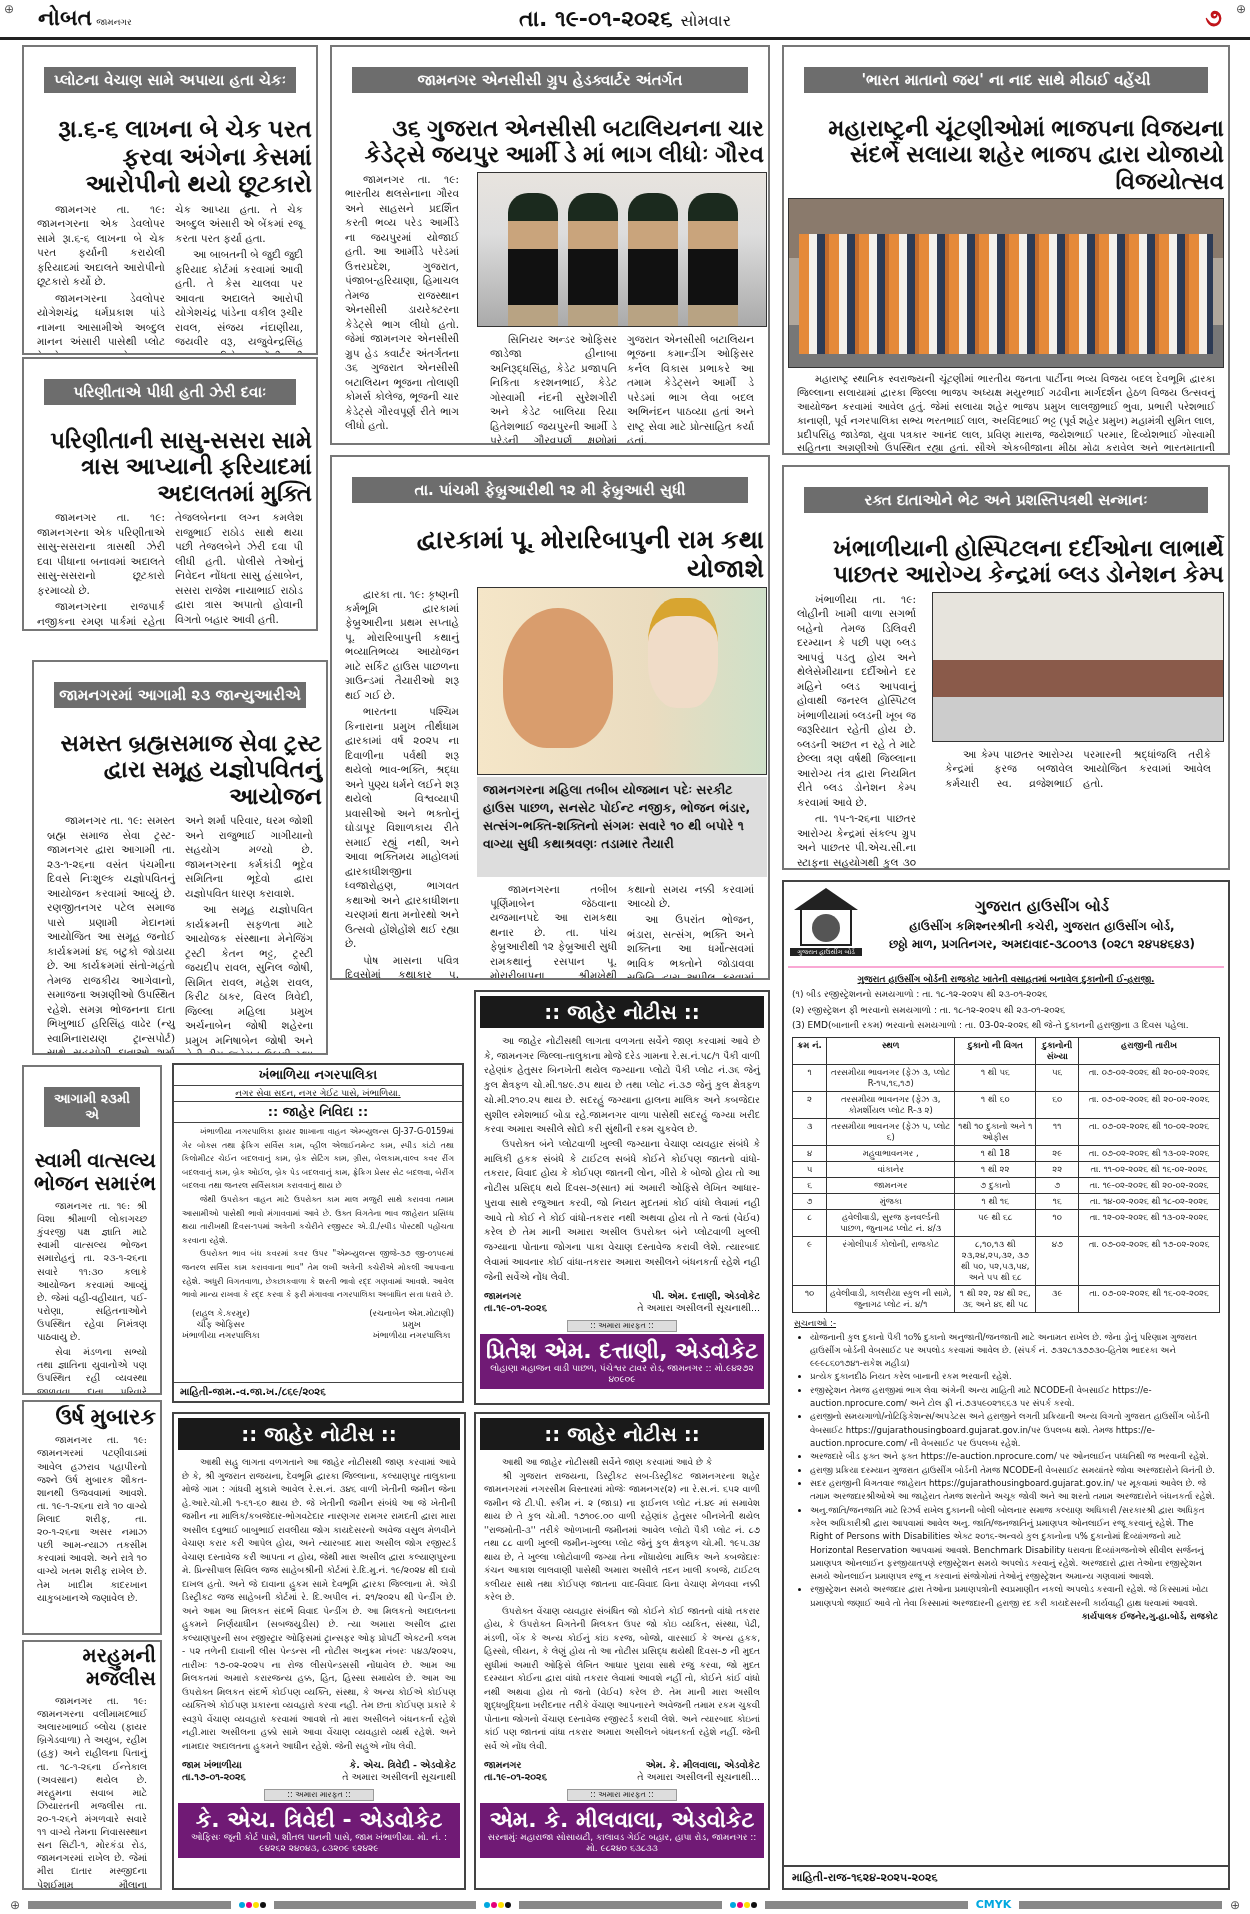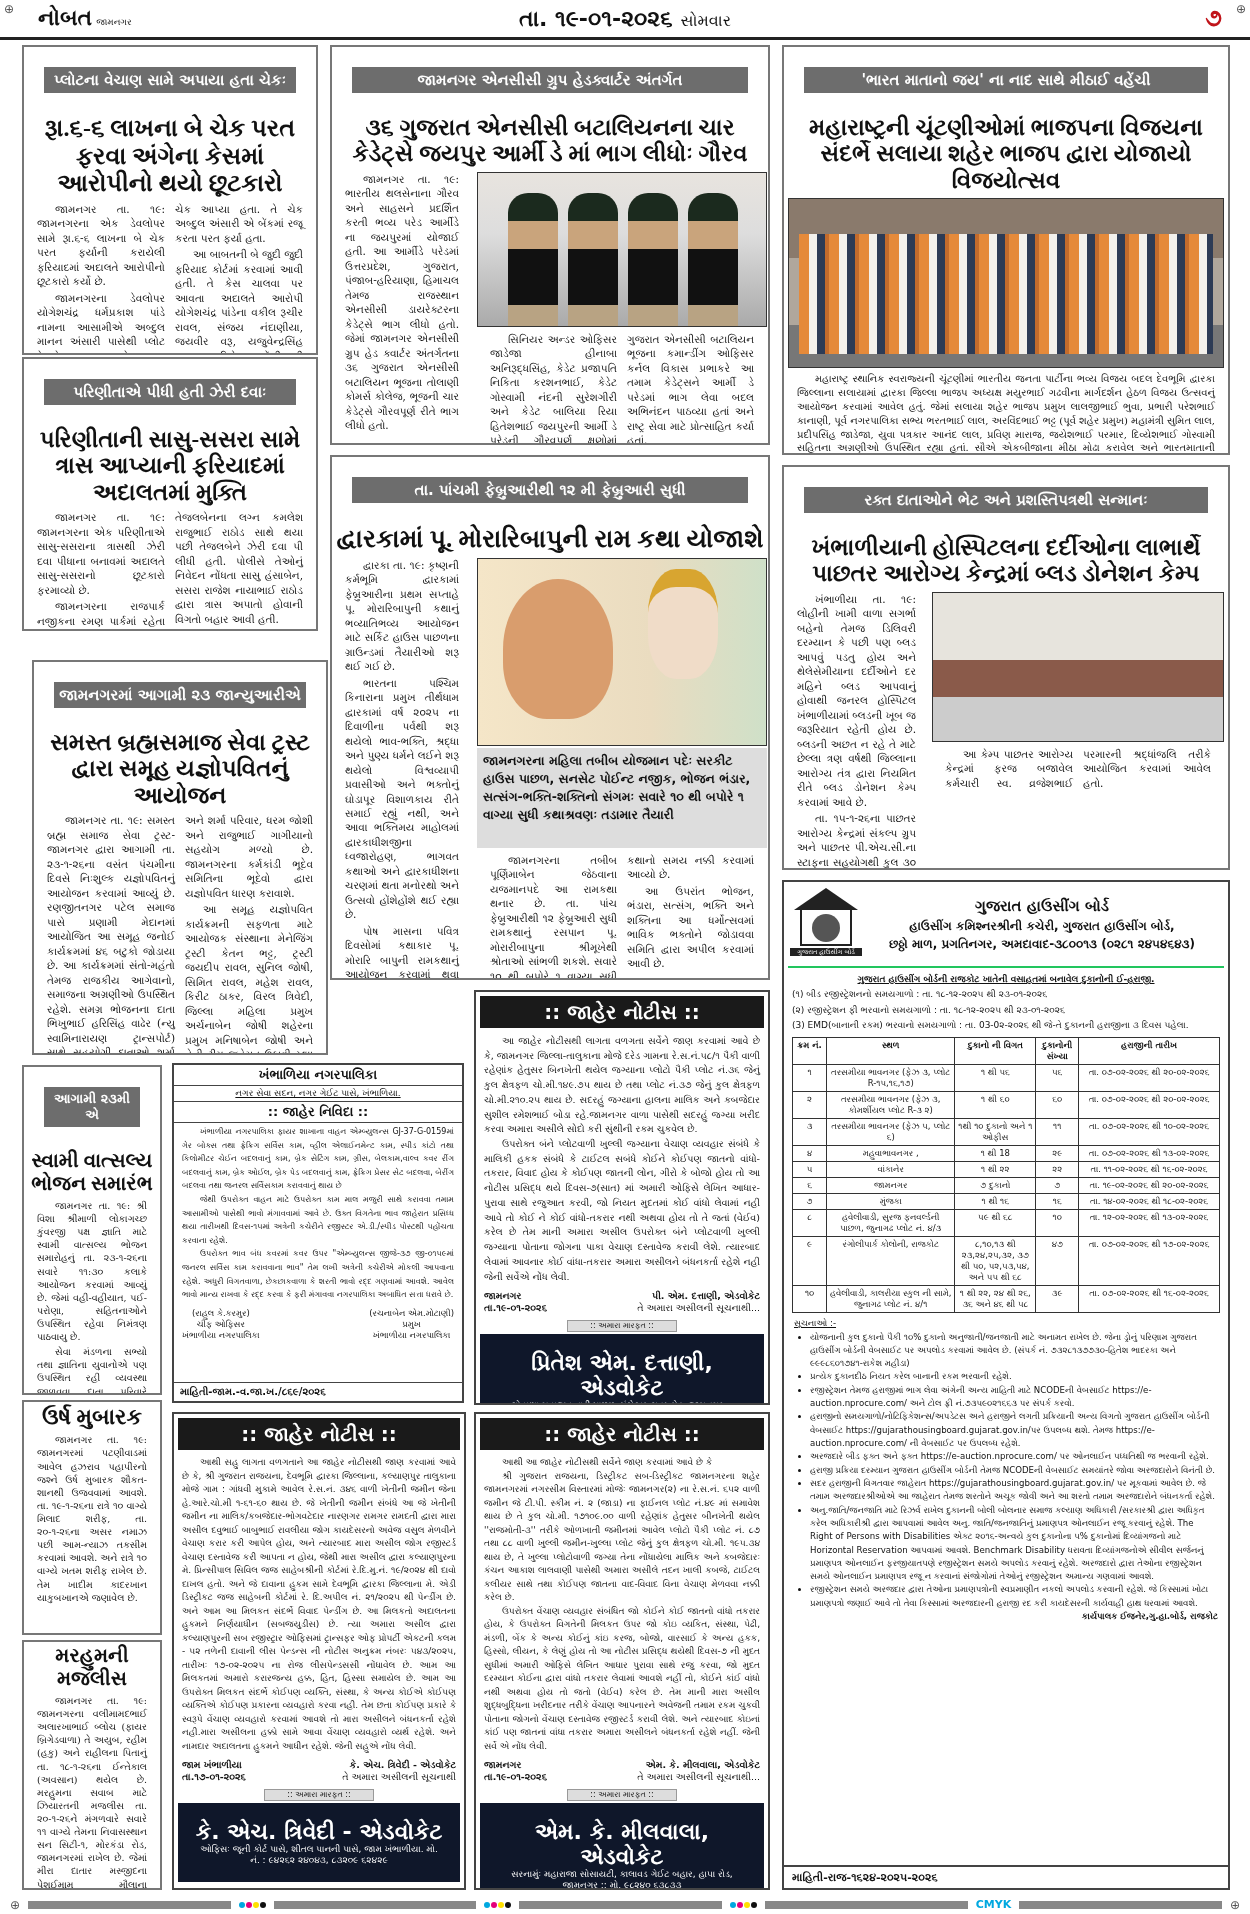--- a/index.html
+++ b/index.html
@@ -6,31 +6,31 @@
 body{width:1250px;height:1914px;background:#fff;font-family:"DejaVu Sans",sans-serif;color:#111;position:relative;overflow:hidden}
 .masthead{position:absolute;left:0;top:0;width:1250px;height:40px;display:flex;align-items:center;border-bottom:3px solid #222}
 .logo{position:absolute;left:38px;top:4px;font-family:"DejaVu Serif",serif;font-weight:bold;font-size:22px;color:#111;display:flex;align-items:baseline;gap:4px}
 .logo small{font-size:9px;font-weight:normal}
 .dateline{position:absolute;left:0;width:1250px;text-align:center;top:6px;font-size:22px;font-weight:bold}
 .dateline span{font-size:16px;font-weight:normal;margin-left:8px}
 .pageno{position:absolute;right:28px;top:4px;font-size:24px;font-weight:bold;color:#c0141a}
 .reg{position:absolute;top:2px;font-size:12px;color:#555}
 .box{position:absolute;border:2px solid #777;background:#fff;overflow:hidden}
 .kicker{background:#6d6d6d;color:#fff;font-weight:bold;text-align:center;font-size:15px;padding:4px 2px;margin:20px}
-.head{font-family:Liberation Serif, serif;font-weight:bold;text-align:center;color:#111;line-height:1.15;padding:2px 4px}
+.head{font-family:Liberation Sans, sans-serif;font-weight:bold;text-align:right;color:#111;line-height:1.15;padding:2px 4px}
 .body{font-family:"DejaVu Serif",serif;font-size:10.5px;line-height:1.38;text-align:justify;padding:2px 13px;column-gap:10px}
 .body p{text-indent:18px;margin-bottom:2px}
 .photo{position:absolute;border:1px solid #333;overflow:hidden}
 .notice{position:absolute;border:2px solid #444;background:#fff;overflow:hidden}
 .notice .nt-title{background:#1a1a1a;color:#fff;text-align:center;font-weight:bold;font-size:20px;padding:4px;margin:4px}
 .notice .nt-body{font-size:9.5px;line-height:1.55;padding:2px 8px;text-align:justify}
 .notice .nt-body p{text-indent:18px}
 .nt-sign{display:flex;justify-content:space-between;font-size:9.5px;padding:4px 8px;font-weight:bold}
 .via{text-align:center;font-size:8px;margin:2px auto;border:1px solid #999;width:110px;background:#ddd}
-.adv{background:#0f172a;color:#fff;text-align:center;padding:16px;margin:0 4px 4px}
+.adv{background:#701a75;color:#fff;text-align:center;padding:4px;margin:0 4px 4px}
 .adv .n{font-size:22px;font-weight:bold}
 .adv .a{font-size:9px}
 table.ghb{border-collapse:collapse;width:100%;font-size:8.5px}
 table.ghb td,table.ghb th{border:1px solid #333;text-align:center;padding:2px;vertical-align:top}
 .footer{position:absolute;left:0;top:1895px;width:1250px;height:19px;display:flex;align-items:center;gap:8px;padding:0 10px}
 .fbar{height:8px;background:#888;flex:1}
 .dots{display:flex;gap:1px}
 .dots i{width:6px;height:6px;border-radius:50%;display:block}
 </style>
 </head>
@@ -177,21 +177,21 @@
       <div style="position:absolute;left:10px;top:22px;width:52px;height:36px;border:2px solid #222;border-top:none;background:#fff"></div>
       <div style="position:absolute;left:22px;top:26px;width:28px;height:28px;border-radius:50%;background:#555"></div>
       <div style="position:absolute;left:0;top:60px;width:72px;background:#222;color:#fff;font-size:6.5px;text-align:center">ગુજરાત હાઉસીંગ બોર્ડ</div>
     </div>
     <div style="flex:1;text-align:center;line-height:1.5">
       <div style="font-size:15px;font-weight:bold">ગુજરાત હાઉસીંગ બોર્ડ</div>
       <div style="font-size:12px;font-weight:bold">હાઉસીંગ કમિશ્નરશ્રીની કચેરી, ગુજરાત હાઉસીંગ બોર્ડ,</div>
       <div style="font-size:12px;font-weight:bold">છઠ્ઠો માળ, પ્રગતિનગર, અમદાવાદ-૩૮૦૦૧૩ (૦૨૮૧ ૨૪૫૪૬૪૩)</div>
     </div>
   </div>
-  <div style="border-top:2px solid #22c55e;margin:0 4px;padding:4px;font-size:9px;line-height:1.7">
+  <div style="border-top:2px solid #f9a8d4;margin:0 4px;padding:4px;font-size:9px;line-height:1.7">
     <div style="text-align:center;text-decoration:underline;font-weight:bold">ગુજરાત હાઉસીંગ બોર્ડની રાજકોટ ખાતેની વસાહતમાં બનાવેલ દુકાનોની ઈ-હરાજી.</div>
     <div>(૧) બીડ રજીસ્ટ્રેશનનો સમયગાળો : તા. ૧૮-૧૨-૨૦૨૫ થી ૨૩-૦૧-૨૦૨૬</div>
     <div>(૨) રજીસ્ટ્રેશન ફી ભરવાનો સમયગાળો : તા. ૧૮-૧૨-૨૦૨૫ થી ૨૩-૦૧-૨૦૨૬</div>
     <div>(3) EMD(બાનાની રકમ) ભરવાનો સમયગાળો : તા. 03-0૨-૨૦૨૬ થી જે-તે દુકાનની હરાજીના ૩ દિવસ પહેલા.</div>
   </div>
   <div style="padding:0 8px">
     <table class="ghb">
       <thead>
           <tr>
         <th style="width:8%">ક્રમ નં.</th>

